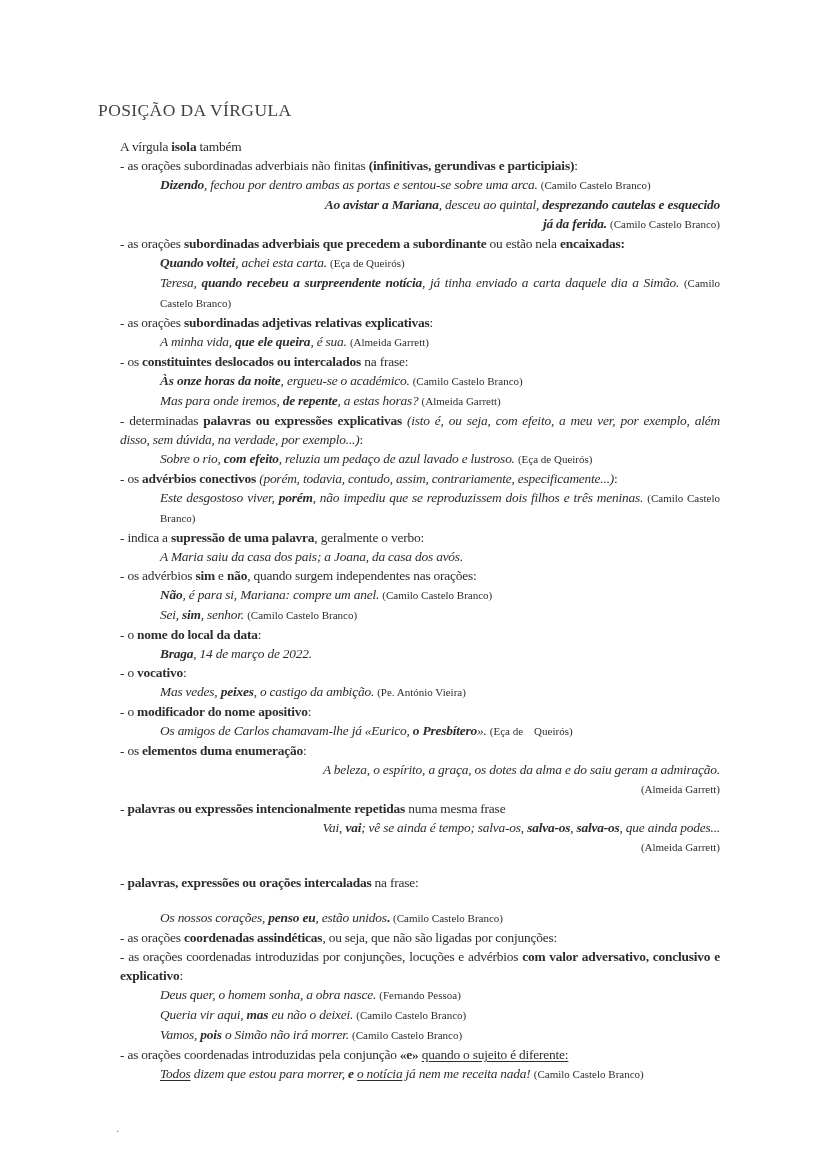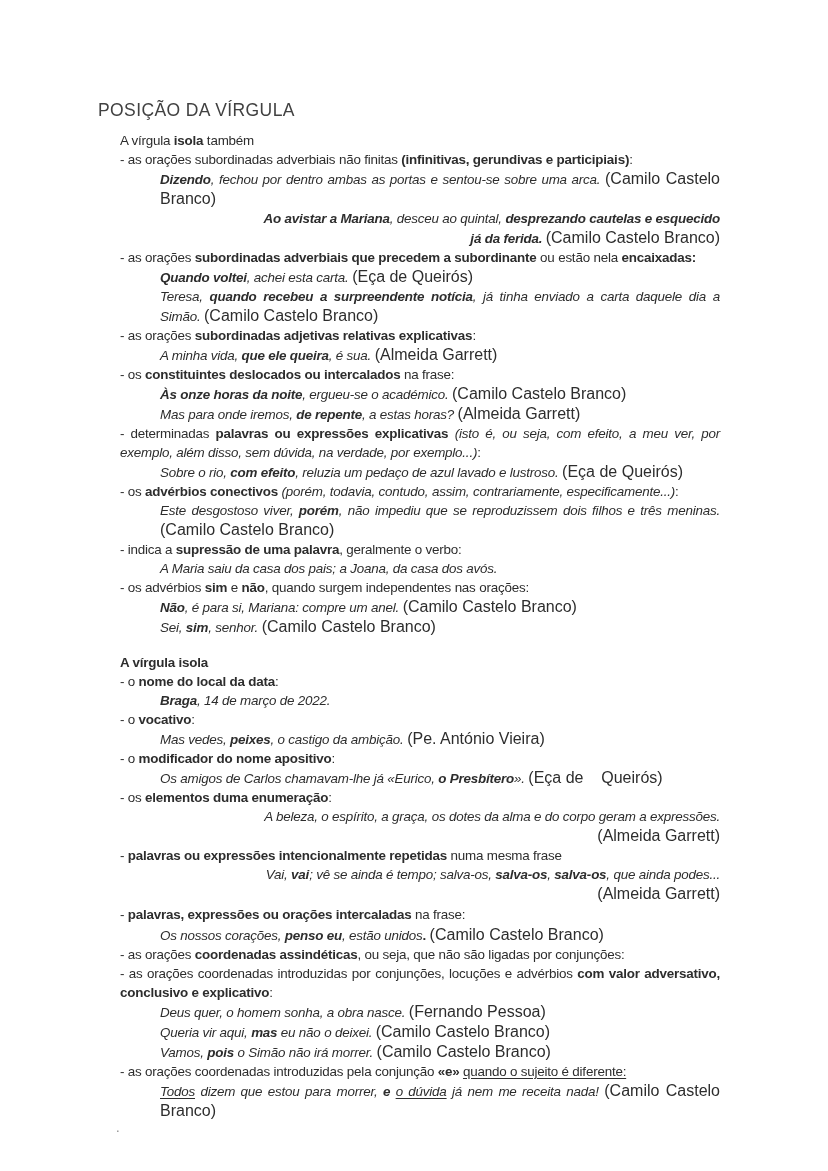--- a/index.html
+++ b/index.html
@@ -1,43 +1,43 @@
 <!DOCTYPE html>
 <html><head>
 <meta charset="utf-8">
 <style>
   html,body{margin:0;padding:0;background:#fff;}
   .page{
     position:relative;
     width:828px;height:1171px;
     background:#ffffff;
     overflow:hidden;
-    font-family:Liberation Sans, sans-serif;
+    font-family:Liberation Serif, serif;
     color:#2d2d2d;
   }
   .title{
     position:absolute;left:98px;top:100px;
     font-size:17.5px;font-weight:400;color:#414141;letter-spacing:.4px;
     white-space:nowrap;
   }
   .doc{
-    position:absolute;left:120px;top:131px;width:600px;
+    position:absolute;left:120px;top:137px;width:600px;
     font-size:13.4px;line-height:19px;letter-spacing:-0.2px;
     text-align:justify;
     hyphens:none;
   }
   .line{margin:0;}
   .example{padding-left:40px;}
   .ta-left{text-align:right;}
-  .gap1{margin-top:1px;}
+  .gap1{margin-top:16px;}
   .gap2{margin-top:16px;}
   .b{font-weight:bold;}
   .i{font-style:italic;}
   .u{text-decoration:underline;text-underline-offset:2px;}
-  .cite{font-size:16px;letter-spacing:0;}
+  .cite{font-size:11px;letter-spacing:0;}
   .stray{
     position:absolute;left:116px;top:1120px;
     color:#8a8a8a;font-size:13px;
   }
 </style>
 </head>
 <body>
 
 <div class="page">
   <div class="title">POSIÇÃO DA VÍRGULA</div>
@@ -56,35 +56,34 @@
       <div class="line example"><span class="i">Mas para onde iremos, </span><span class="b i">de repente</span><span class="i">, a estas horas?</span><span> </span><span class="cite">(Almeida Garrett)</span></div>
       <div class="line bullet"><span>- determinadas </span><span class="b">palavras ou expressões explicativas</span><span> </span><span class="i">(isto é, ou seja, com efeito, a meu ver, por exemplo, além disso, sem dúvida, na verdade, por exemplo...)</span><span>:</span></div>
       <div class="line example"><span class="i">Sobre o rio, </span><span class="b i">com efeito</span><span class="i">, reluzia um pedaço de azul lavado e lustroso.</span><span> </span><span class="cite">(Eça de Queirós)</span></div>
       <div class="line bullet"><span>- os </span><span class="b">advérbios conectivos</span><span> </span><span class="i">(porém, todavia, contudo, assim, contrariamente, especificamente...)</span><span>:</span></div>
       <div class="line example"><span class="i">Este desgostoso viver, </span><span class="b i">porém</span><span class="i">, não impediu que se reproduzissem dois filhos e três meninas.</span><span> </span><span class="cite">(Camilo Castelo Branco)</span></div>
       <div class="line bullet"><span>- indica a </span><span class="b">supressão de uma palavra</span><span>, geralmente o verbo:</span></div>
       <div class="line example"><span class="i">A Maria saiu da casa dos pais; a Joana, da casa dos avós.</span></div>
       <div class="line bullet"><span>- os advérbios </span><span class="b">sim</span><span> e </span><span class="b">não</span><span>, quando surgem independentes nas orações:</span></div>
       <div class="line example"><span class="b i">Não</span><span class="i">, é para si, Mariana: compre um anel.</span><span> </span><span class="cite">(Camilo Castelo Branco)</span></div>
       <div class="line example"><span class="i">Sei, </span><span class="b i">sim</span><span class="i">, senhor.</span><span> </span><span class="cite">(Camilo Castelo Branco)</span></div>
-      <div class="line lead gap2"><span class="b">A vírgula isola</span></div>
       <div class="line bullet"><span>- o </span><span class="b">nome do local da data</span><span>:</span></div>
       <div class="line example"><span class="b i">Braga</span><span class="i">, 14 de março de 2022.</span></div>
       <div class="line bullet"><span>- o </span><span class="b">vocativo</span><span>:</span></div>
       <div class="line example"><span class="i">Mas vedes, </span><span class="b i">peixes</span><span class="i">, o castigo da ambição.</span><span> </span><span class="cite">(Pe. António Vieira)</span></div>
       <div class="line bullet"><span>- o </span><span class="b">modificador do nome apositivo</span><span>:</span></div>
       <div class="line example"><span class="i">Os amigos de Carlos chamavam-lhe já «Eurico, </span><span class="b i">o Presbítero</span><span class="i">».</span><span> </span><span class="cite">(Eça de&nbsp;&nbsp;&nbsp;&nbsp;Queirós)</span></div>
       <div class="line bullet"><span>- os </span><span class="b">elementos duma enumeração</span><span>:</span></div>
-      <div class="line example ta-left"><span class="i">A beleza, o espírito, a graça, os dotes da alma e do corpo geram a expressões.</span><br><span class="cite">(Almeida Garrett)</span></div>
+      <div class="line example ta-left"><span class="i">A beleza, o espírito, a graça, os dotes da alma e do saiu geram a admiração.</span><br><span class="cite">(Almeida Garrett)</span></div>
       <div class="line bullet"><span>- </span><span class="b">palavras ou expressões intencionalmente repetidas</span><span> numa mesma frase</span></div>
       <div class="line example ta-left"><span class="i">Vai, </span><span class="b i">vai</span><span class="i">; vê se ainda é tempo; salva-os, </span><span class="b i">salva-os</span><span class="i">, </span><span class="b i">salva-os</span><span class="i">, que ainda podes...</span><br><span class="cite">(Almeida Garrett)</span></div>
       <div class="line bullet gap1"><span>- </span><span class="b">palavras, expressões ou orações intercaladas</span><span> na frase:</span></div>
       <div class="line example gap1"><span class="i">Os nossos corações, </span><span class="b i">penso eu</span><span class="i">, estão unidos</span><span class="b">.</span><span> </span><span class="cite">(Camilo Castelo Branco)</span></div>
       <div class="line bullet"><span>- as orações </span><span class="b">coordenadas assindéticas</span><span>, ou seja, que não são ligadas por conjunções:</span></div>
       <div class="line bullet"><span>- as orações coordenadas introduzidas por conjunções, locuções e advérbios </span><span class="b">com valor adversativo, conclusivo e explicativo</span><span>:</span></div>
       <div class="line example"><span class="i">Deus quer, o homem sonha, a obra nasce.</span><span> </span><span class="cite">(Fernando Pessoa)</span></div>
       <div class="line example"><span class="i">Queria vir aqui, </span><span class="b i">mas</span><span class="i"> eu não o deixei.</span><span> </span><span class="cite">(Camilo Castelo Branco)</span></div>
       <div class="line example"><span class="i">Vamos, </span><span class="b i">pois</span><span class="i"> o Simão não irá morrer.</span><span> </span><span class="cite">(Camilo Castelo Branco)</span></div>
       <div class="line bullet"><span>- as orações coordenadas introduzidas pela conjunção </span><span class="b">«e»</span><span> </span><span class="u">quando o sujeito é diferente:</span></div>
-      <div class="line example"><span class="i u">Todos</span><span class="i"> dizem que estou para morrer, </span><span class="b i">e</span><span class="i"> </span><span class="i u">o dúvida</span><span class="i"> já nem me receita nada!</span><span> </span><span class="cite">(Camilo Castelo Branco)</span></div>
+      <div class="line example"><span class="i u">Todos</span><span class="i"> dizem que estou para morrer, </span><span class="b i">e</span><span class="i"> </span><span class="i u">o notícia</span><span class="i"> já nem me receita nada!</span><span> </span><span class="cite">(Camilo Castelo Branco)</span></div>
     </div>
   <div class="stray">.</div>
 </div>
 
 </body></html>

